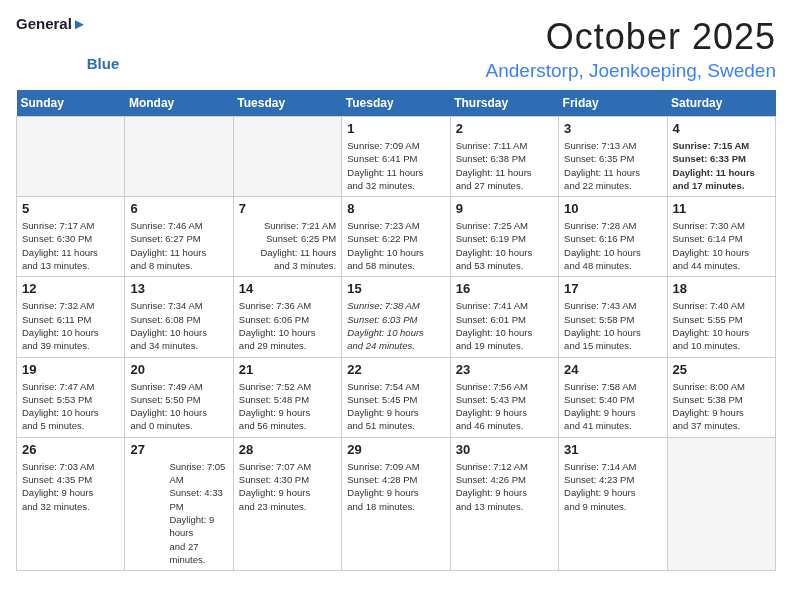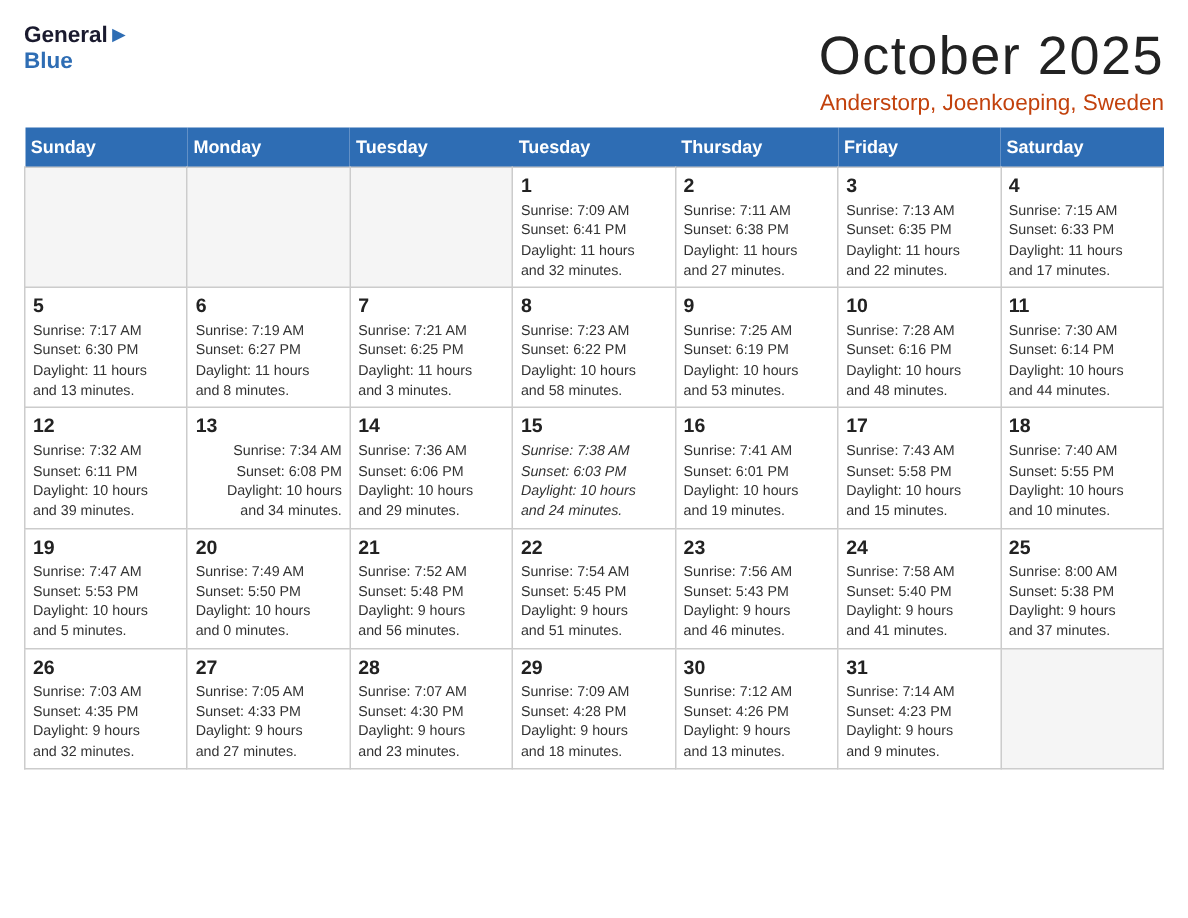--- a/index.html
+++ b/index.html
@@ -24,22 +24,22 @@
     .title-area {
       text-align: right;
     }
     .month-title {
       font-size: 36px;
       font-weight: 300;
       color: #222;
       letter-spacing: 1px;
     }
     .subtitle {
-      font-size: 15px;
-      color: #c2410c;
+      font-size: 19px;
+      color: #3b82f6;
       margin-top: 2px;
     }
     table {
       width: 100%;
       border-collapse: collapse;
       table-layout: fixed;
     }
     .day-header {
       background: #2e6db4;
       color: #fff;
@@ -75,23 +75,23 @@
     
     .row-even td {
       background: #f9f9f9;
     }
   </style>
 </head>
 <body>
 
 <div class="header-area">
   <div class="logo">
-    <div style="display:flex;flex-direction:column;line-height:1.1;">
+    <div style="display:flex;flex-direction:row;line-height:1.1;">
       <span style="font-size:15px;font-weight:bold;color:#1a1a2e;">General<span style="color:#2e6db4;">►</span></span>
-      <span style="font-size:15px;font-weight:bold;color:#2e6db4;">Blue</span>
+      <span style="font-size:15px;font-weight:bold;color:#2e6db4;margin-top:40px;">Blue</span>
     </div>
   </div>
   <div class="title-area">
     <div class="month-title">October 2025</div>
     <div class="subtitle">Anderstorp, Joenkoeping, Sweden</div>
   </div>
 </div>
 
 <table>
   <thead>
@@ -126,44 +126,44 @@
         </td>
         <td>
           <div class="day-num">3</div>
           <div class="day-info" style="white-space: pre-line;">Sunrise: 7:13 AM
 Sunset: 6:35 PM
 Daylight: 11 hours
 and 22 minutes.</div>
         </td>
         <td>
           <div class="day-num">4</div>
-          <div class="day-info" style="white-space: pre-line;">Sunrise: 7:15 AM
+          <div class="day-info" style="white-space: pre-line; font-weight: bold;">Sunrise: 7:15 AM
 Sunset: 6:33 PM
 Daylight: 11 hours
 and 17 minutes.</div>
         </td>
       </tr>
       <tr class="row-even">
         <td>
           <div class="day-num">5</div>
           <div class="day-info" style="white-space: pre-line;">Sunrise: 7:17 AM
 Sunset: 6:30 PM
 Daylight: 11 hours
 and 13 minutes.</div>
         </td>
         <td>
           <div class="day-num">6</div>
-          <div class="day-info" style="white-space: pre-line;">Sunrise: 7:19 AM
+          <div class="day-info" style="white-space: pre-line;">Sunrise: 7:46 AM
 Sunset: 6:27 PM
 Daylight: 11 hours
 and 8 minutes.</div>
         </td>
         <td>
           <div class="day-num">7</div>
-          <div class="day-info" style="white-space: pre-line;">Sunrise: 7:21 AM
+          <div class="day-info" style="white-space: pre-line; text-align: right;">Sunrise: 7:21 AM
 Sunset: 6:25 PM
 Daylight: 11 hours
 and 3 minutes.</div>
         </td>
         <td>
           <div class="day-num">8</div>
           <div class="day-info" style="white-space: pre-line;">Sunrise: 7:23 AM
 Sunset: 6:22 PM
 Daylight: 10 hours
 and 58 minutes.</div>
@@ -193,21 +193,21 @@
       <tr>
         <td>
           <div class="day-num">12</div>
           <div class="day-info" style="white-space: pre-line;">Sunrise: 7:32 AM
 Sunset: 6:11 PM
 Daylight: 10 hours
 and 39 minutes.</div>
         </td>
         <td>
           <div class="day-num">13</div>
-          <div class="day-info" style="white-space: pre-line; text-align: right;">Sunrise: 7:34 AM
+          <div class="day-info" style="white-space: pre-line;">Sunrise: 7:34 AM
 Sunset: 6:08 PM
 Daylight: 10 hours
 and 34 minutes.</div>
         </td>
         <td>
           <div class="day-num">14</div>
           <div class="day-info" style="white-space: pre-line;">Sunrise: 7:36 AM
 Sunset: 6:06 PM
 Daylight: 10 hours
 and 29 minutes.</div>
@@ -295,21 +295,21 @@
       <tr>
         <td>
           <div class="day-num">26</div>
           <div class="day-info" style="white-space: pre-line;">Sunrise: 7:03 AM
 Sunset: 4:35 PM
 Daylight: 9 hours
 and 32 minutes.</div>
         </td>
         <td>
           <div class="day-num">27</div>
-          <div class="day-info" style="white-space: pre-line;">Sunrise: 7:05 AM
+          <div class="day-info" style="white-space: pre-line; margin-left: 39px;">Sunrise: 7:05 AM
 Sunset: 4:33 PM
 Daylight: 9 hours
 and 27 minutes.</div>
         </td>
         <td>
           <div class="day-num">28</div>
           <div class="day-info" style="white-space: pre-line;">Sunrise: 7:07 AM
 Sunset: 4:30 PM
 Daylight: 9 hours
 and 23 minutes.</div>

